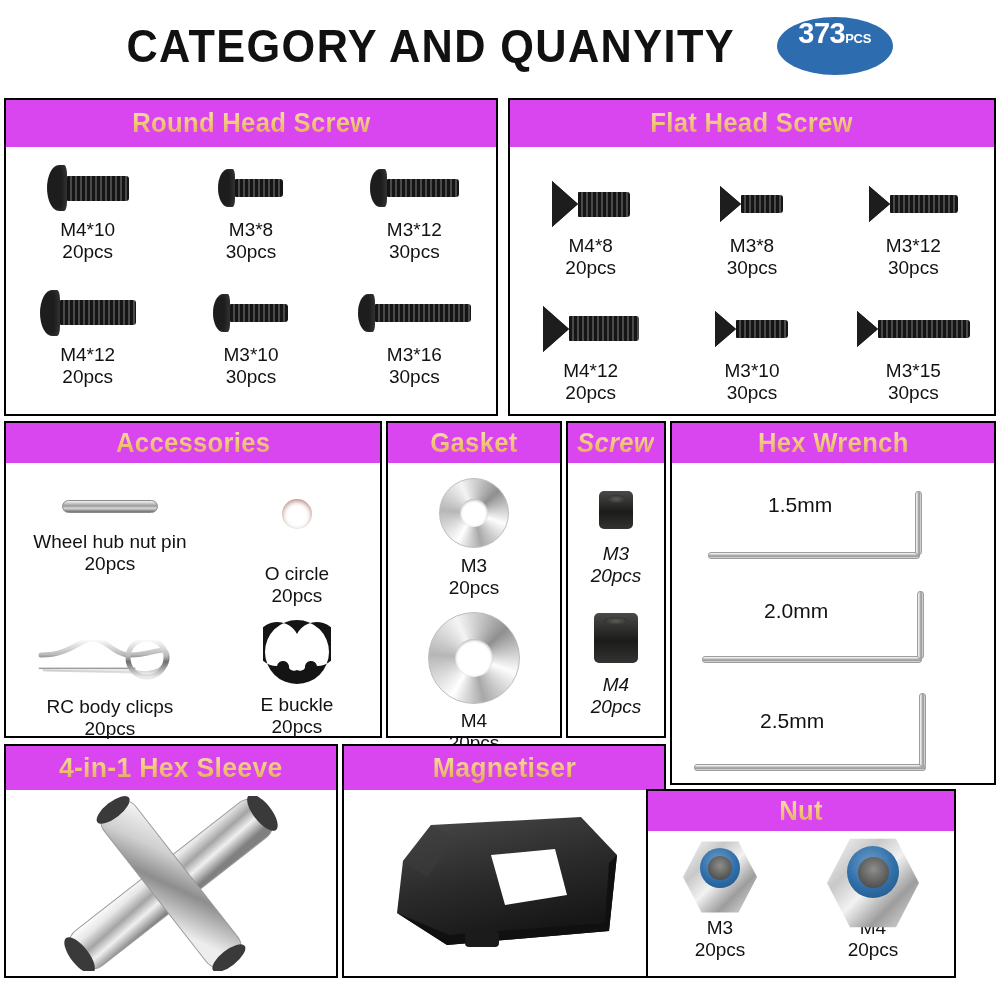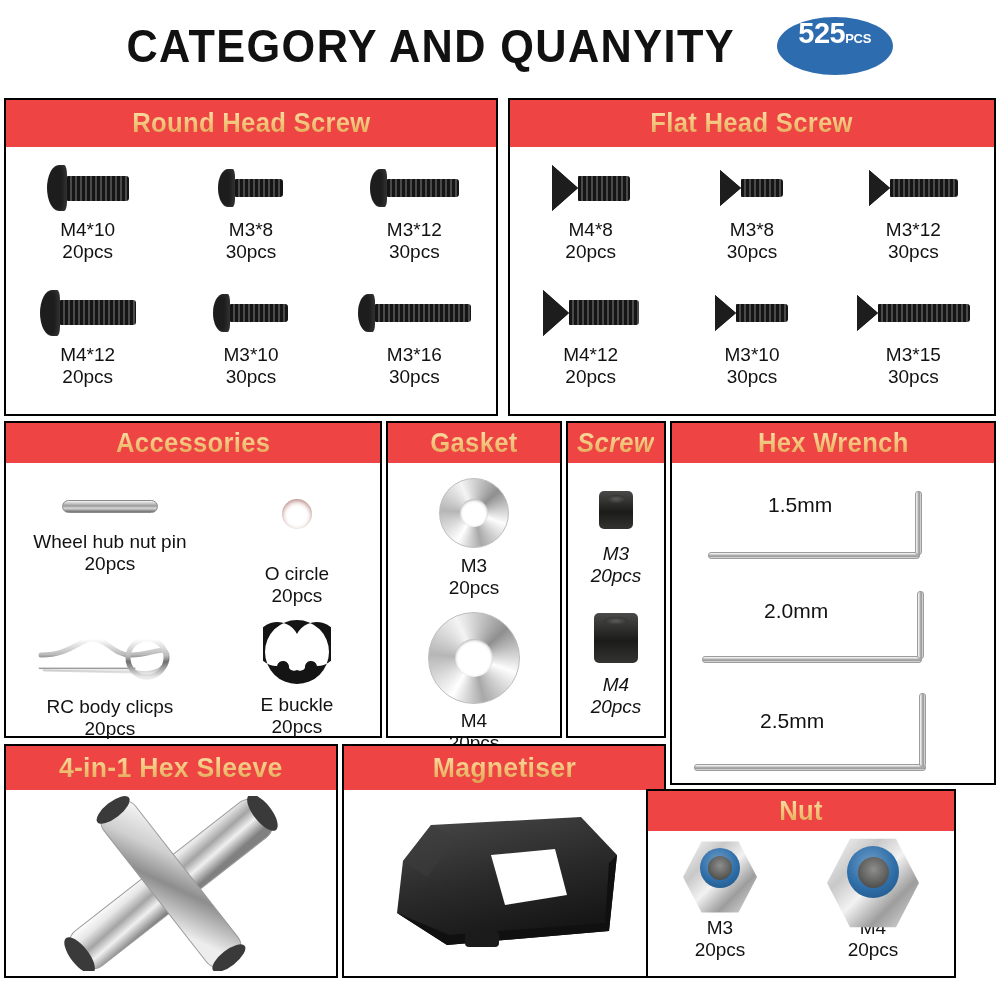--- a/index.html
+++ b/index.html
@@ -25,21 +25,21 @@
     background: #2e6cb0;
     display: flex; align-items: baseline; justify-content: center;
     color: #ffffff;
   }
   #qty-number { font-size: 29px; font-weight: 700; letter-spacing: -0.5px; }
   #qty-unit { font-size: 13px; font-weight: 700; letter-spacing: -0.3px; }
 
   
   .panel { position: absolute; border: 2px solid #000; background: #fff; }
   .panel-head {
-    background: #ef4444; width: 100%;
+    background: #d946ef; width: 100%;
     display: flex; align-items: center; justify-content: center;
   }
   .panel-title {
     font-size: 27px; font-weight: 600; letter-spacing: 0.3px;
     background: linear-gradient(180deg,#fae3b0 0%,#f3c87f 45%,#dda24e 100%);
     -webkit-background-clip: text; background-clip: text; color: transparent;
     white-space: nowrap; transform: scaleX(0.95);
   }
   .panel-body { position: relative; width: 100%; background:#fff; }
 
@@ -137,21 +137,21 @@
   .nut.m4 .hexbody { width: 92px; height: 92px; }
   .nut.m4 .nylon { width: 52px; height: 52px; top: 9px; }
   .nut.m4 .nylon::after { width: 31px; height: 31px; }
 </style>
 </head>
 <body>
 
 <div id="title-bar">
   <div id="page-title">CATEGORY AND QUANYITY</div>
   <div id="qty-badge">
-    <span id="qty-number">525</span>
+    <span id="qty-number">373</span>
     <span id="qty-unit">PCS</span>
   </div>
 </div>
 
 <div class="panel" style="left:4px; top:98px; width:494px; height:318px;">
   <div class="panel-head" style="height:47px;">
     <span class="panel-title">Round Head Screw</span>
   </div>
   <div class="panel-body" style="height:267px;">
     <div class="grid3" style="padding-top:10px;">
@@ -231,21 +231,21 @@
       </div>
     </div>
   </div>
 </div>
 
 <div class="panel" style="left:508px; top:98px; width:488px; height:318px;">
   <div class="panel-head" style="height:47px;">
     <span class="panel-title">Flat Head Screw</span>
   </div>
   <div class="panel-body" style="height:267px;">
-    <div class="grid3" style="padding-top:10px;">
+    <div class="grid3" style="padding-top:26px;">
       <div class="cell">
         <div class="art" style="height:62px;">
             <div class="screw">
               <span class="fhead"></span>
               <span class="shaft" style="width:52px;"></span>
             </div>
           </div>
         <div class="lbl">
           <span class="n">M4*8</span>
           <span class="n">20pcs</span>

